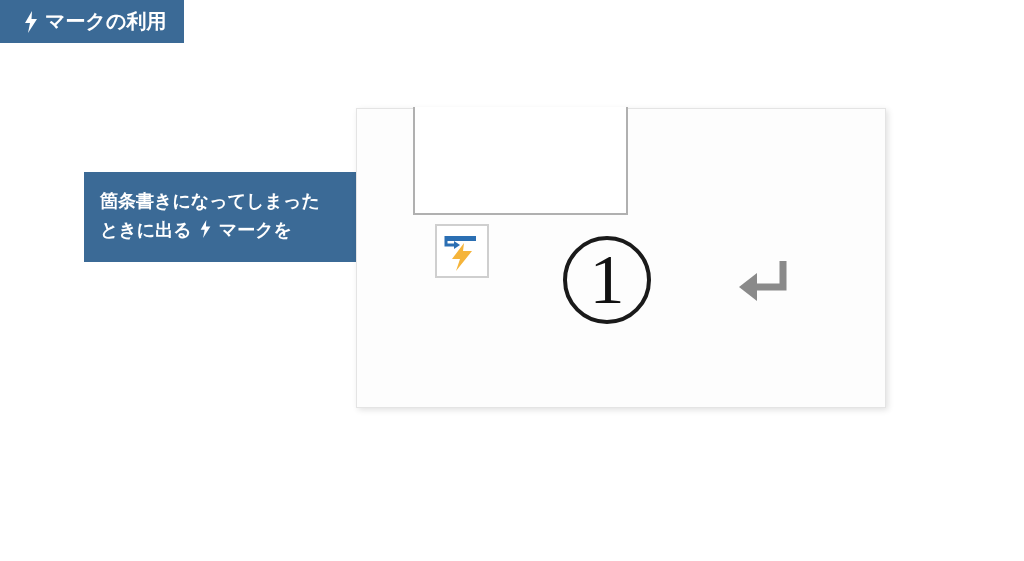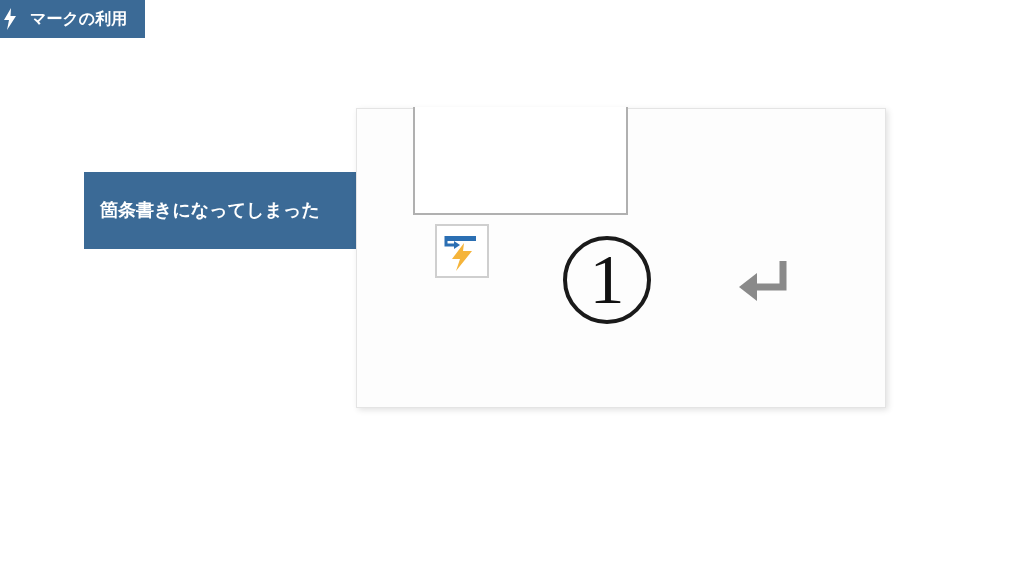--- a/index.html
+++ b/index.html
@@ -11,38 +11,38 @@
       position: relative;
       overflow: hidden;
     }
 
     .title-bar {
       position: absolute;
       top: 0;
       left: 0;
       background: #3b6a96;
       color: #ffffff;
-      padding: 8px 18px 8px 2px;
-      font-size: 16px;
+      padding: 8px 18px 8px 23px;
+      font-size: 20px;
       font-weight: 600;
       display: flex;
       align-items: center;
-      gap: 12px;
+      gap: 6px;
     }
     .title-bar .bolt {
       display: inline-flex;
     }
 
     .callout {
       position: absolute;
       top: 172px;
       left: 84px;
       background: #3b6a96;
       color: #ffffff;
-      padding: 24px 16px;
+      padding: 15px 16px;
       font-size: 18px;
       font-weight: 600;
       line-height: 1.6;
       width: 302px;
     }
     .callout .inline-bolt {
       display: inline-block;
       vertical-align: -2px;
       margin: 0 2px;
     }
@@ -124,20 +124,29 @@
   <span class="bolt">
     <svg width="16" height="22" viewBox="0 0 16 22">
       <path d="M9 0 L2 12 L7 12 L5 22 L14 8 L8.5 8 Z" fill="#ffffff"></path>
     </svg>
   </span>
   <span>マークの利用</span>
 </div>
 
 <div class="callout">
   <div>箇条書きになってしまった</div>
+  <div>
+    <span>ときに出る</span>
+    <span class="inline-bolt">
+      <svg width="13" height="18" viewBox="0 0 16 22">
+        <path d="M9 0 L2 12 L7 12 L5 22 L14 8 L8.5 8 Z" fill="#ffffff"></path>
+      </svg>
+    </span>
+    <span>マークを</span>
+  </div>
 </div>
 <div class="callout-pointer"></div>
 
 <div class="app-panel">
   <div class="inner-box"></div>
 
   <div class="autocorrect-btn">
     <svg width="40" height="40" viewBox="0 0 40 40">
 
       <rect x="4" y="5" width="30" height="5" fill="#2b6fb3"></rect>

